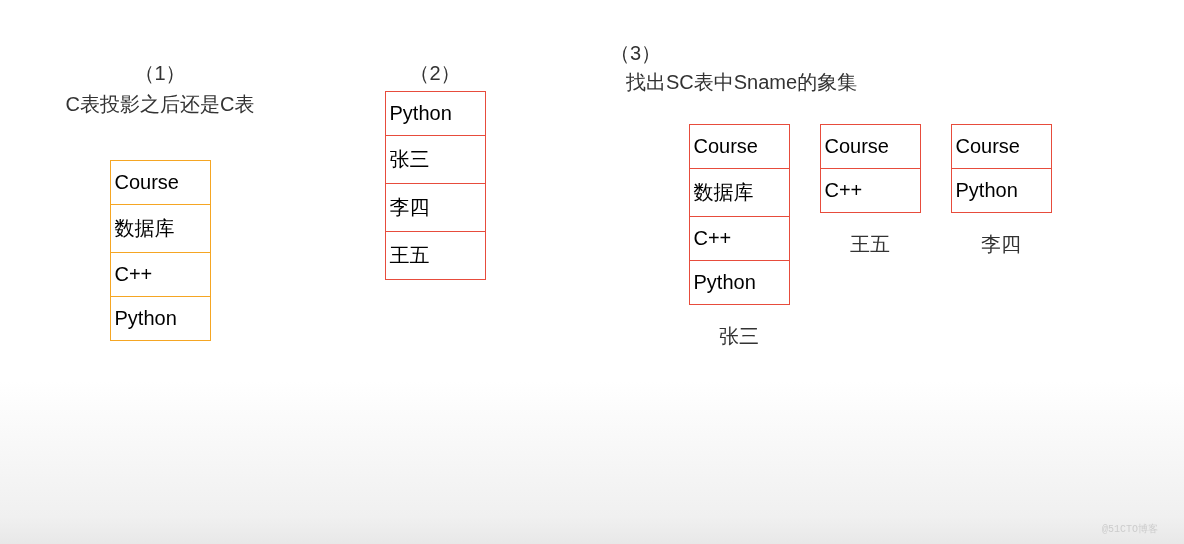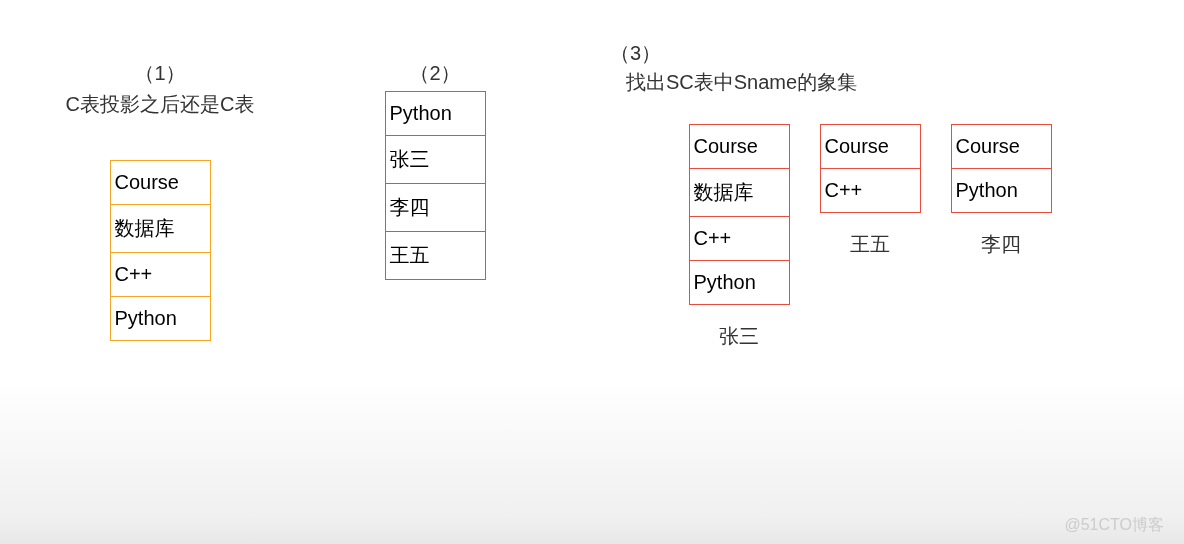--- a/index.html
+++ b/index.html
@@ -10,23 +10,24 @@
     body {
       width: 1184px;
       height: 544px;
       background: linear-gradient(to bottom, #ffffff 0%, #ffffff 70%, #f0f0f0 95%, #e8e8e8 100%);
       font-family: "Microsoft YaHei", "SimSun", Arial, sans-serif;
       position: relative;
     }
     .watermark {
       position: absolute;
       bottom: 8px;
-      right: 20px;
+      right: 26px;
       color: #cccccc;
-      font-size: 16px;
+      font-size: 10px;
+      font-family: Liberation Mono, monospace;
     }
     .container {
       display: flex;
       padding-top: 60px;
       padding-left: 30px;
     }
     .section {
       display: flex;
       flex-direction: column;
       align-items: center;

